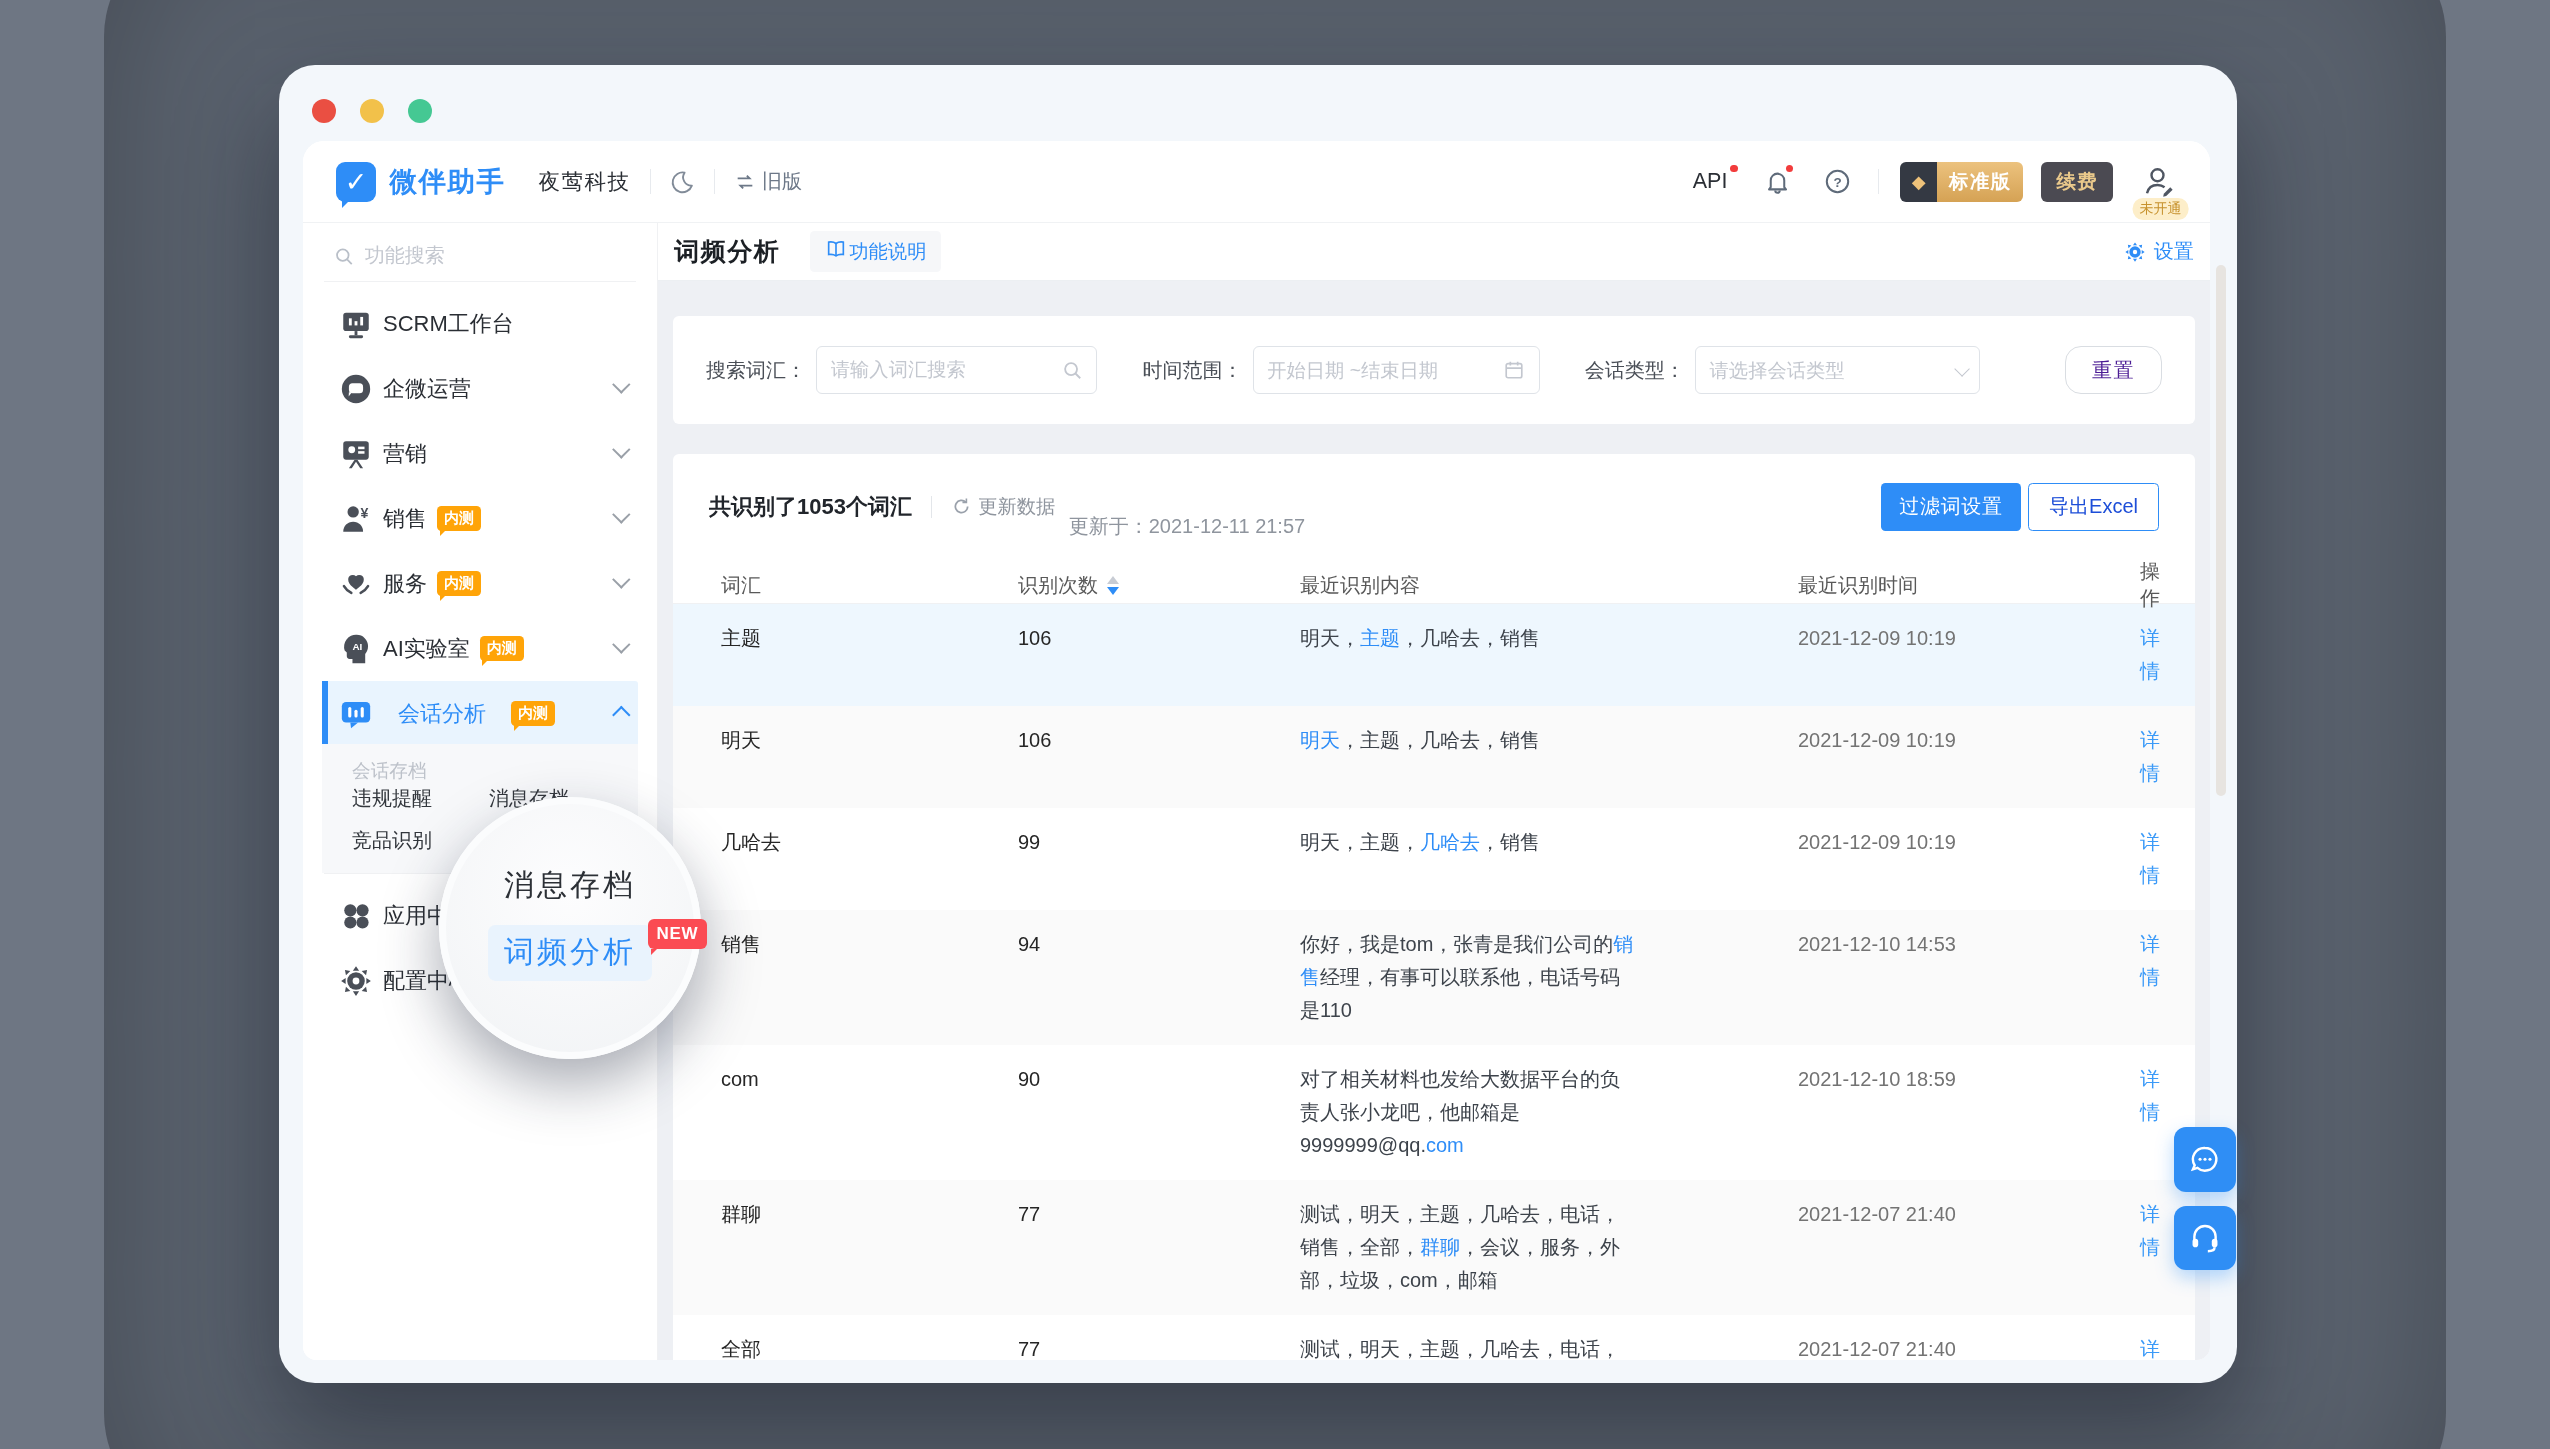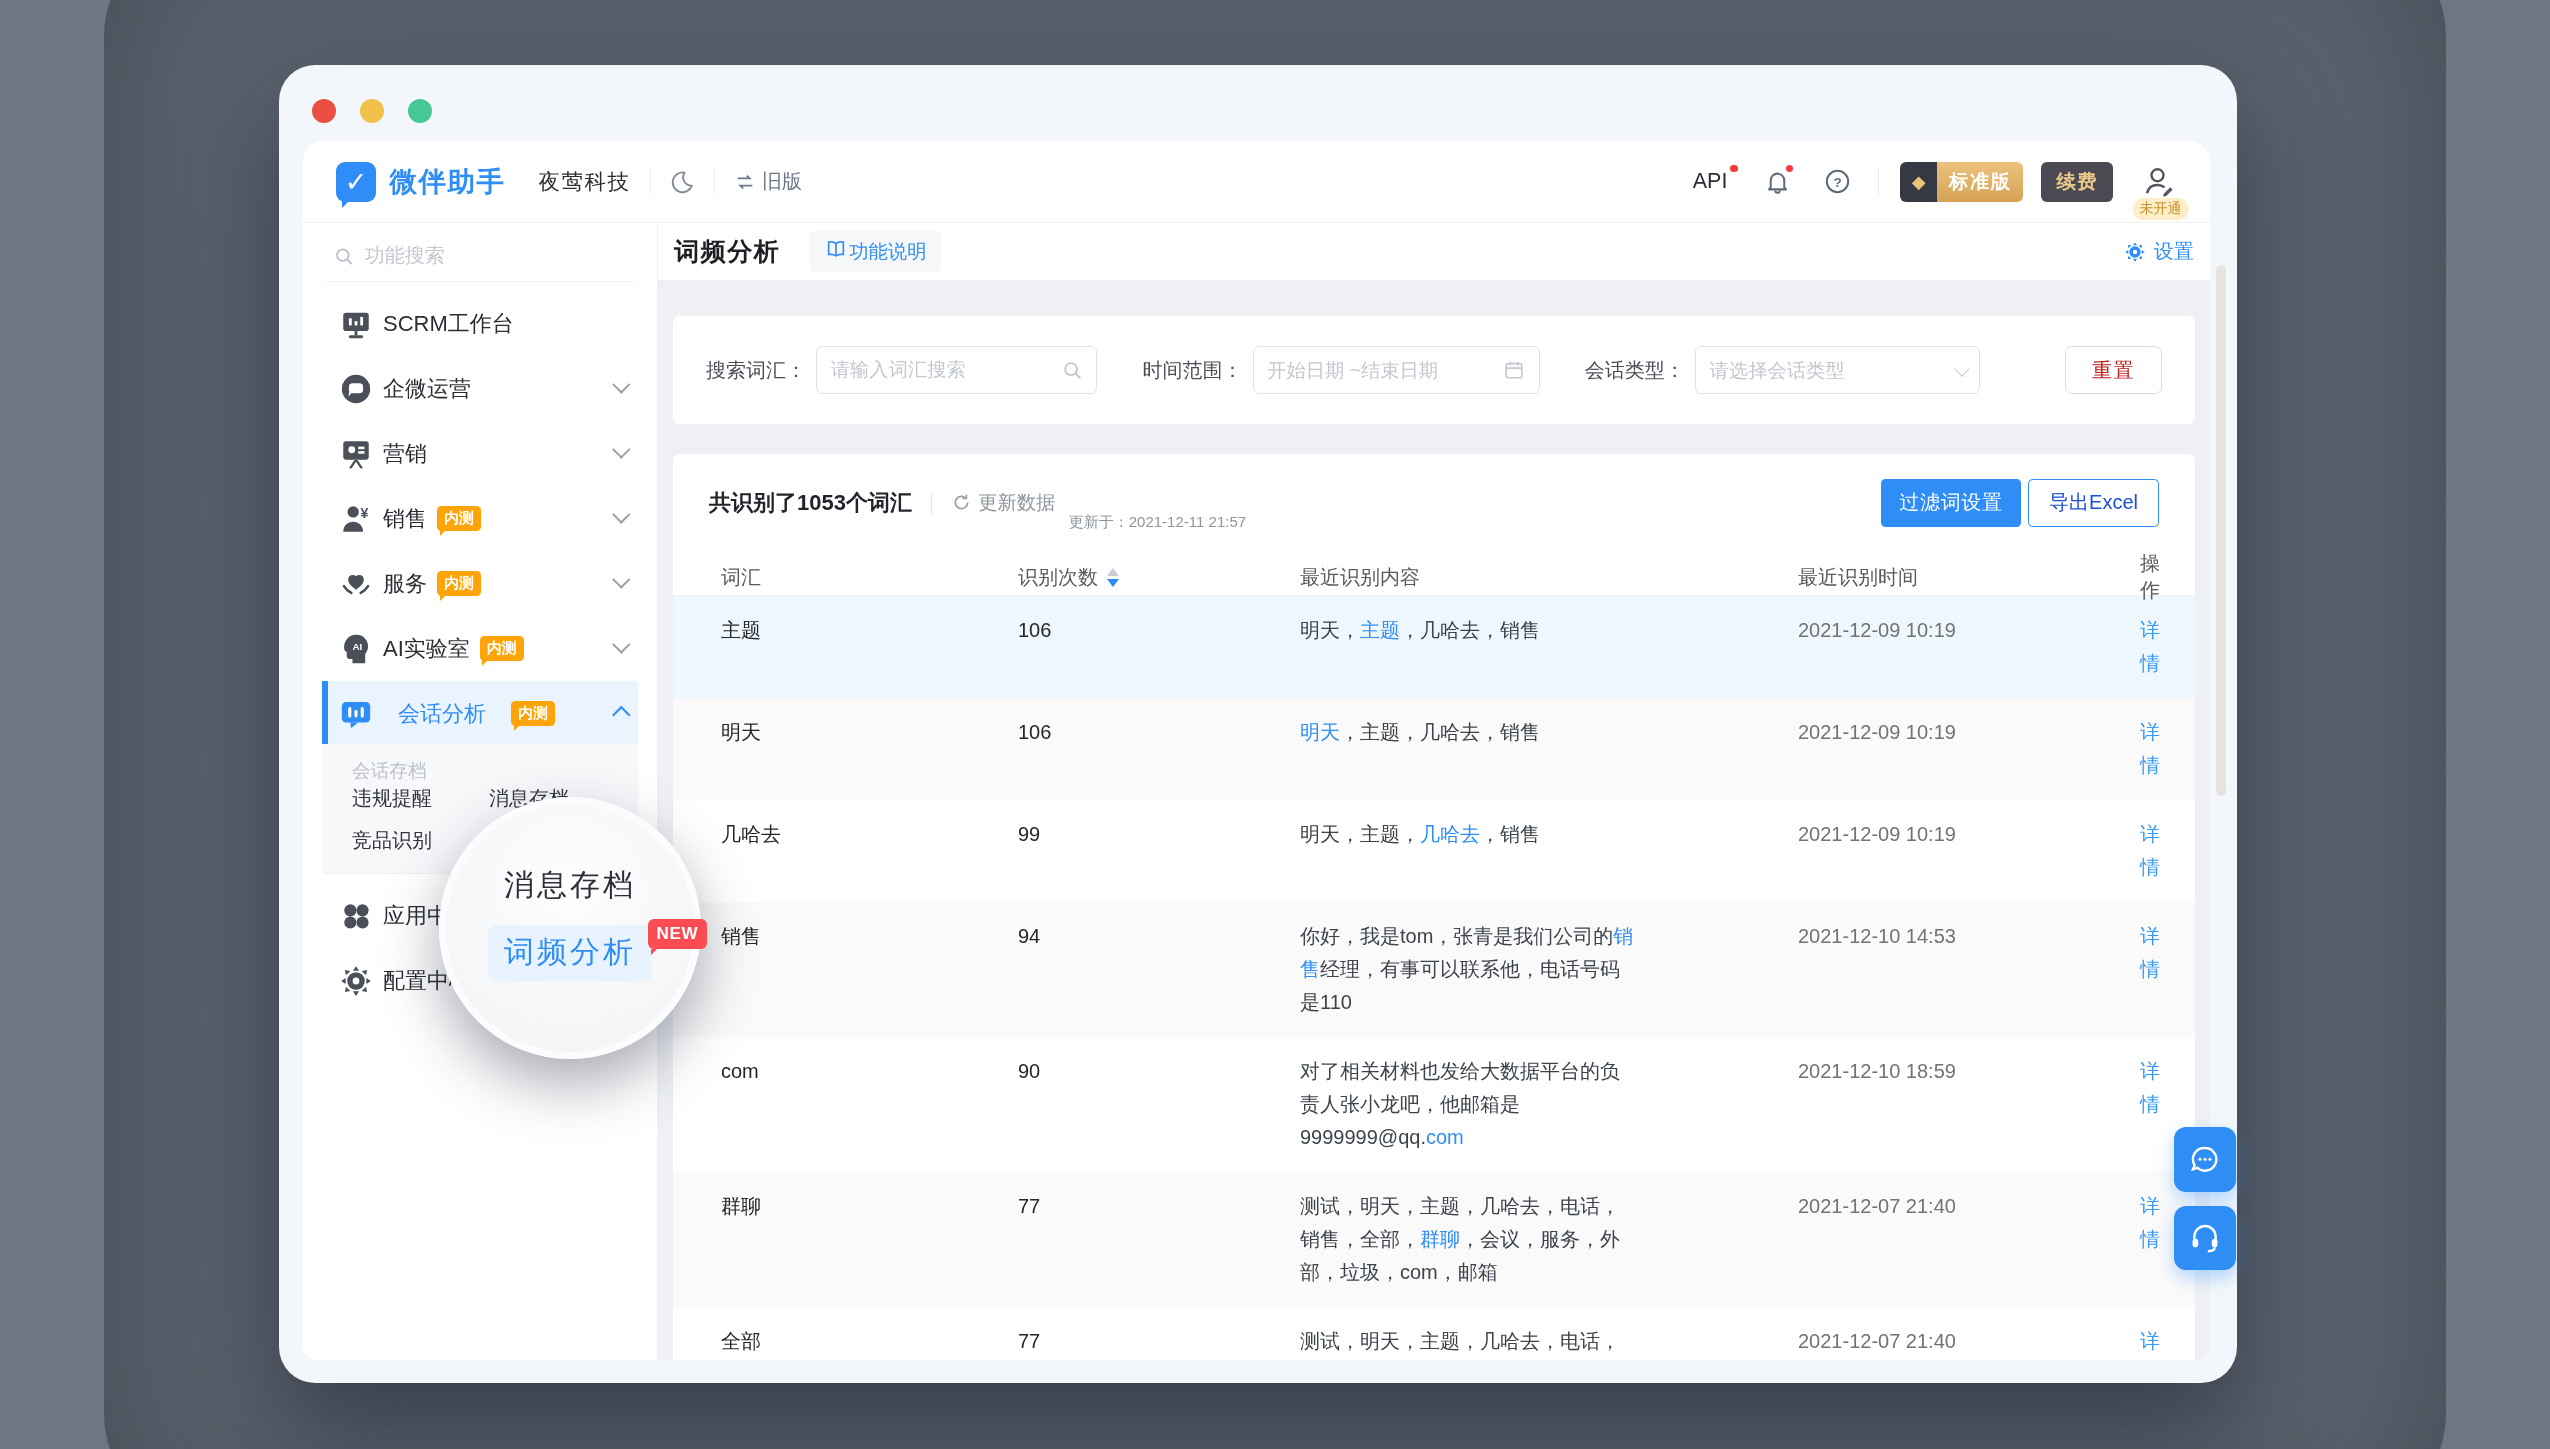--- a/index.html
+++ b/index.html
@@ -82,29 +82,29 @@
   .filter-card { background:#fff; border-radius:6px; height:108px; display:flex; align-items:center; padding:0 33px; }
   .f-label { font-size:20px; color:#4a4f57; margin-right:10.4px; white-space:nowrap; }
   .f-input { height:48px; border:0.7px solid #dfe3e8; border-radius:6px; display:flex; align-items:center; padding:0 13.4px; background:#fff; }
   .f-input input { border:none; outline:none; font-size:19.3px; width:100%; font-family:inherit; }
   .f-input input::placeholder { color:#c3c7cf; }
   .f-input .ph { font-size:19.3px; color:#c3c7cf; white-space:nowrap; }
   .f-input svg { width:22px; height:22px; margin-left:auto; flex:0 0 22px; }
   .f-gap { width:45px; flex:0 0 45px; }
   .w-search { width:281px; } .w-date { width:287px; } .w-type { width:285px; }
   .f-input .chev2 { width:11px; height:11px; border-right:1.9px solid #c3c7cf; border-bottom:1.9px solid #c3c7cf; transform:rotate(45deg) translateY(-2.2px); margin-left:auto; }
-  .btn-reset { margin-left:auto; width:97px; height:48px; border:0.7px solid #d9dde2; border-radius:7px; background:#fff; color:#b91c1c; font-size:20px; display:flex; align-items:center; justify-content:center; letter-spacing:1.5px;font-family:Liberation Mono, monospace; }
+  .btn-reset { margin-left:auto; width:97px; height:48px; border:0.7px solid #d9dde2; border-radius:16px; background:#fff; color:#4c1d95; font-size:20px; display:flex; align-items:center; justify-content:center; letter-spacing:1.5px;font-family:Liberation Mono, monospace; }
 
   .table-card { margin-top:30px; background:#fff; border-radius:6px; }
   .stats { display:flex; align-items:center; padding:19.3px 36px 18px; }
   .sum { font-size:22px; font-weight:bold; color:#21252b; }
   .vline { width:0.7px; height:22px; background:#e3e6ea; margin:0 19.3px; }
   .refresh { display:flex; align-items:center; gap:6px; color:#8f959e; font-size:19.3px; }
   .refresh svg { width:21px; height:21px; }
-  .updated { margin-left:13.4px; color:#8f959e; font-size:15px;margin-top:40px; }
+  .updated { margin-left:13.4px; color:#8f959e; font-size:20px;margin-top:40px; }
   .stats-right { margin-left:auto; display:flex; }
   .btn-primary { width:140px; height:48px; background:#2e8df7; border-radius:4.5px; color:#fff; font-size:20px; display:flex; align-items:center; justify-content:center; letter-spacing:0.7px; }
   .btn-outline { margin-left:7px; width:131px; height:48px; border:0.7px solid #2e8df7; border-radius:4.5px; background:#fff; color:#1d4ed8; font-size:20px; display:flex; align-items:center; justify-content:center; }
 
   .t-head, .t-row { display:grid; grid-template-columns:297px 282px 498px 342px 1fr; padding-left:36px; padding-right:36px; }
   .t-head { height:46px; align-items:center; color:#595959; font-size:20px; border-bottom:0.7px solid #f0f1f3; }
   .t-head > div, .t-row > div { padding-left:12px; }
   .th-sort { display:flex; align-items:center; }
   .carets { display:inline-flex; flex-direction:column; gap:3px; margin-left:9px; }
   .caret-up { width:0; height:0; border-left:6.7px solid transparent; border-right:6.7px solid transparent; border-bottom:8.2px solid #c8ccd4; }

